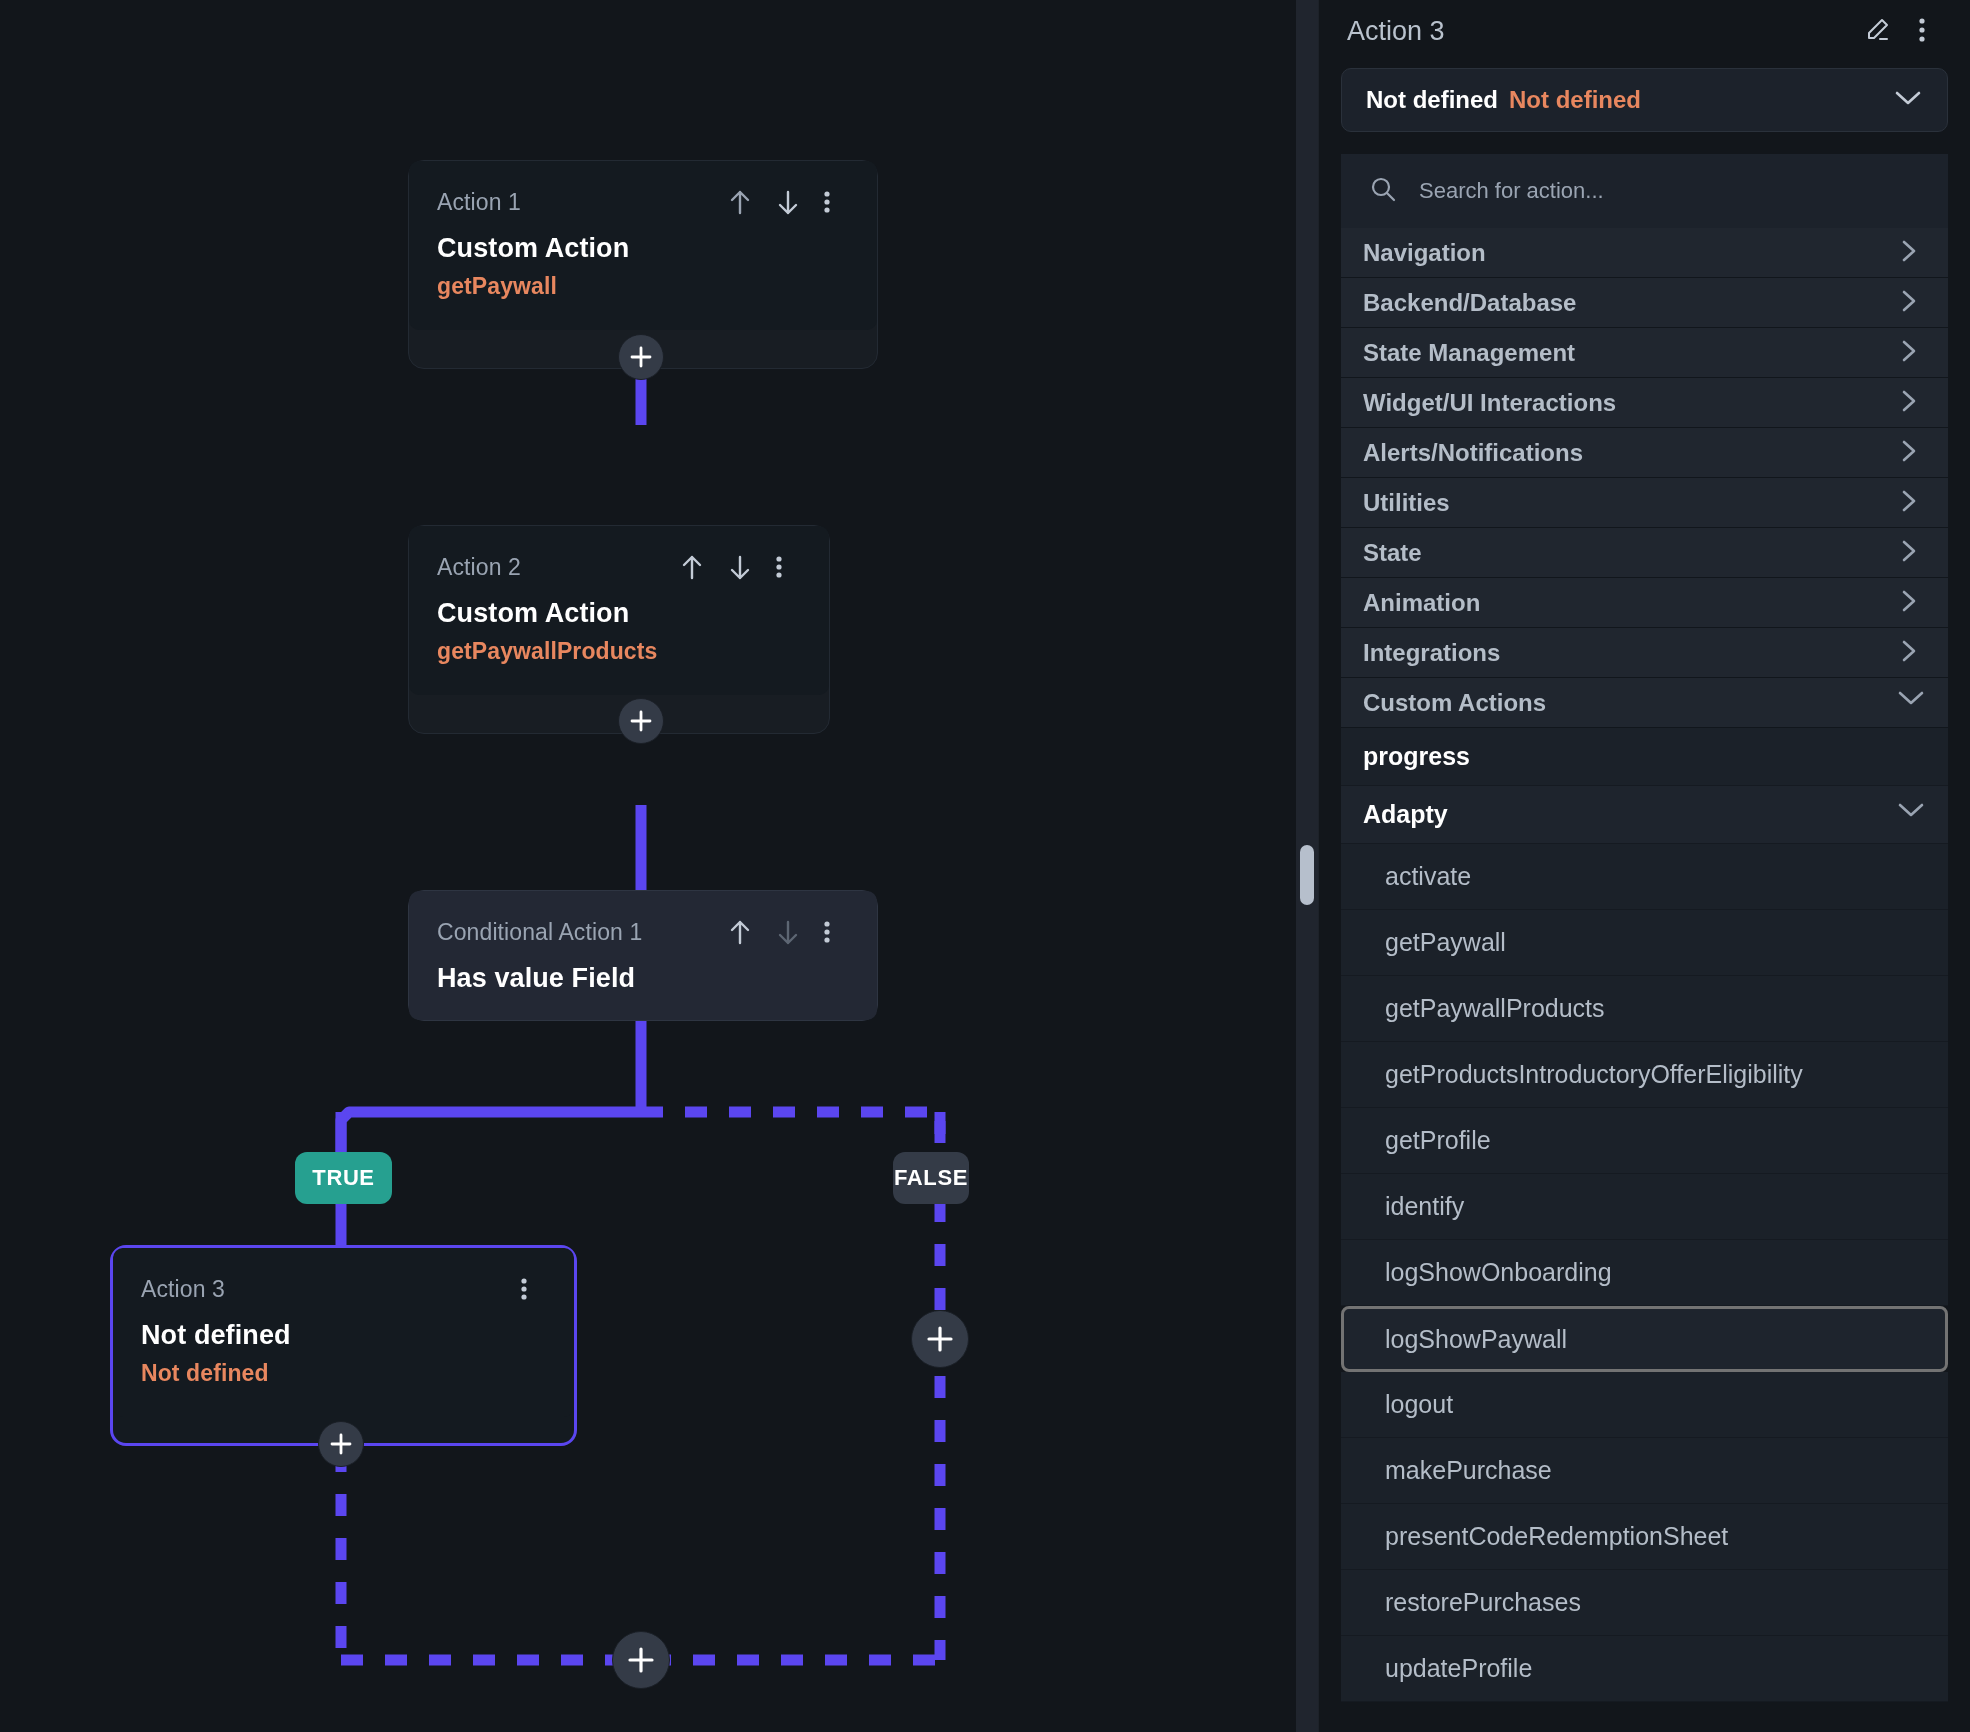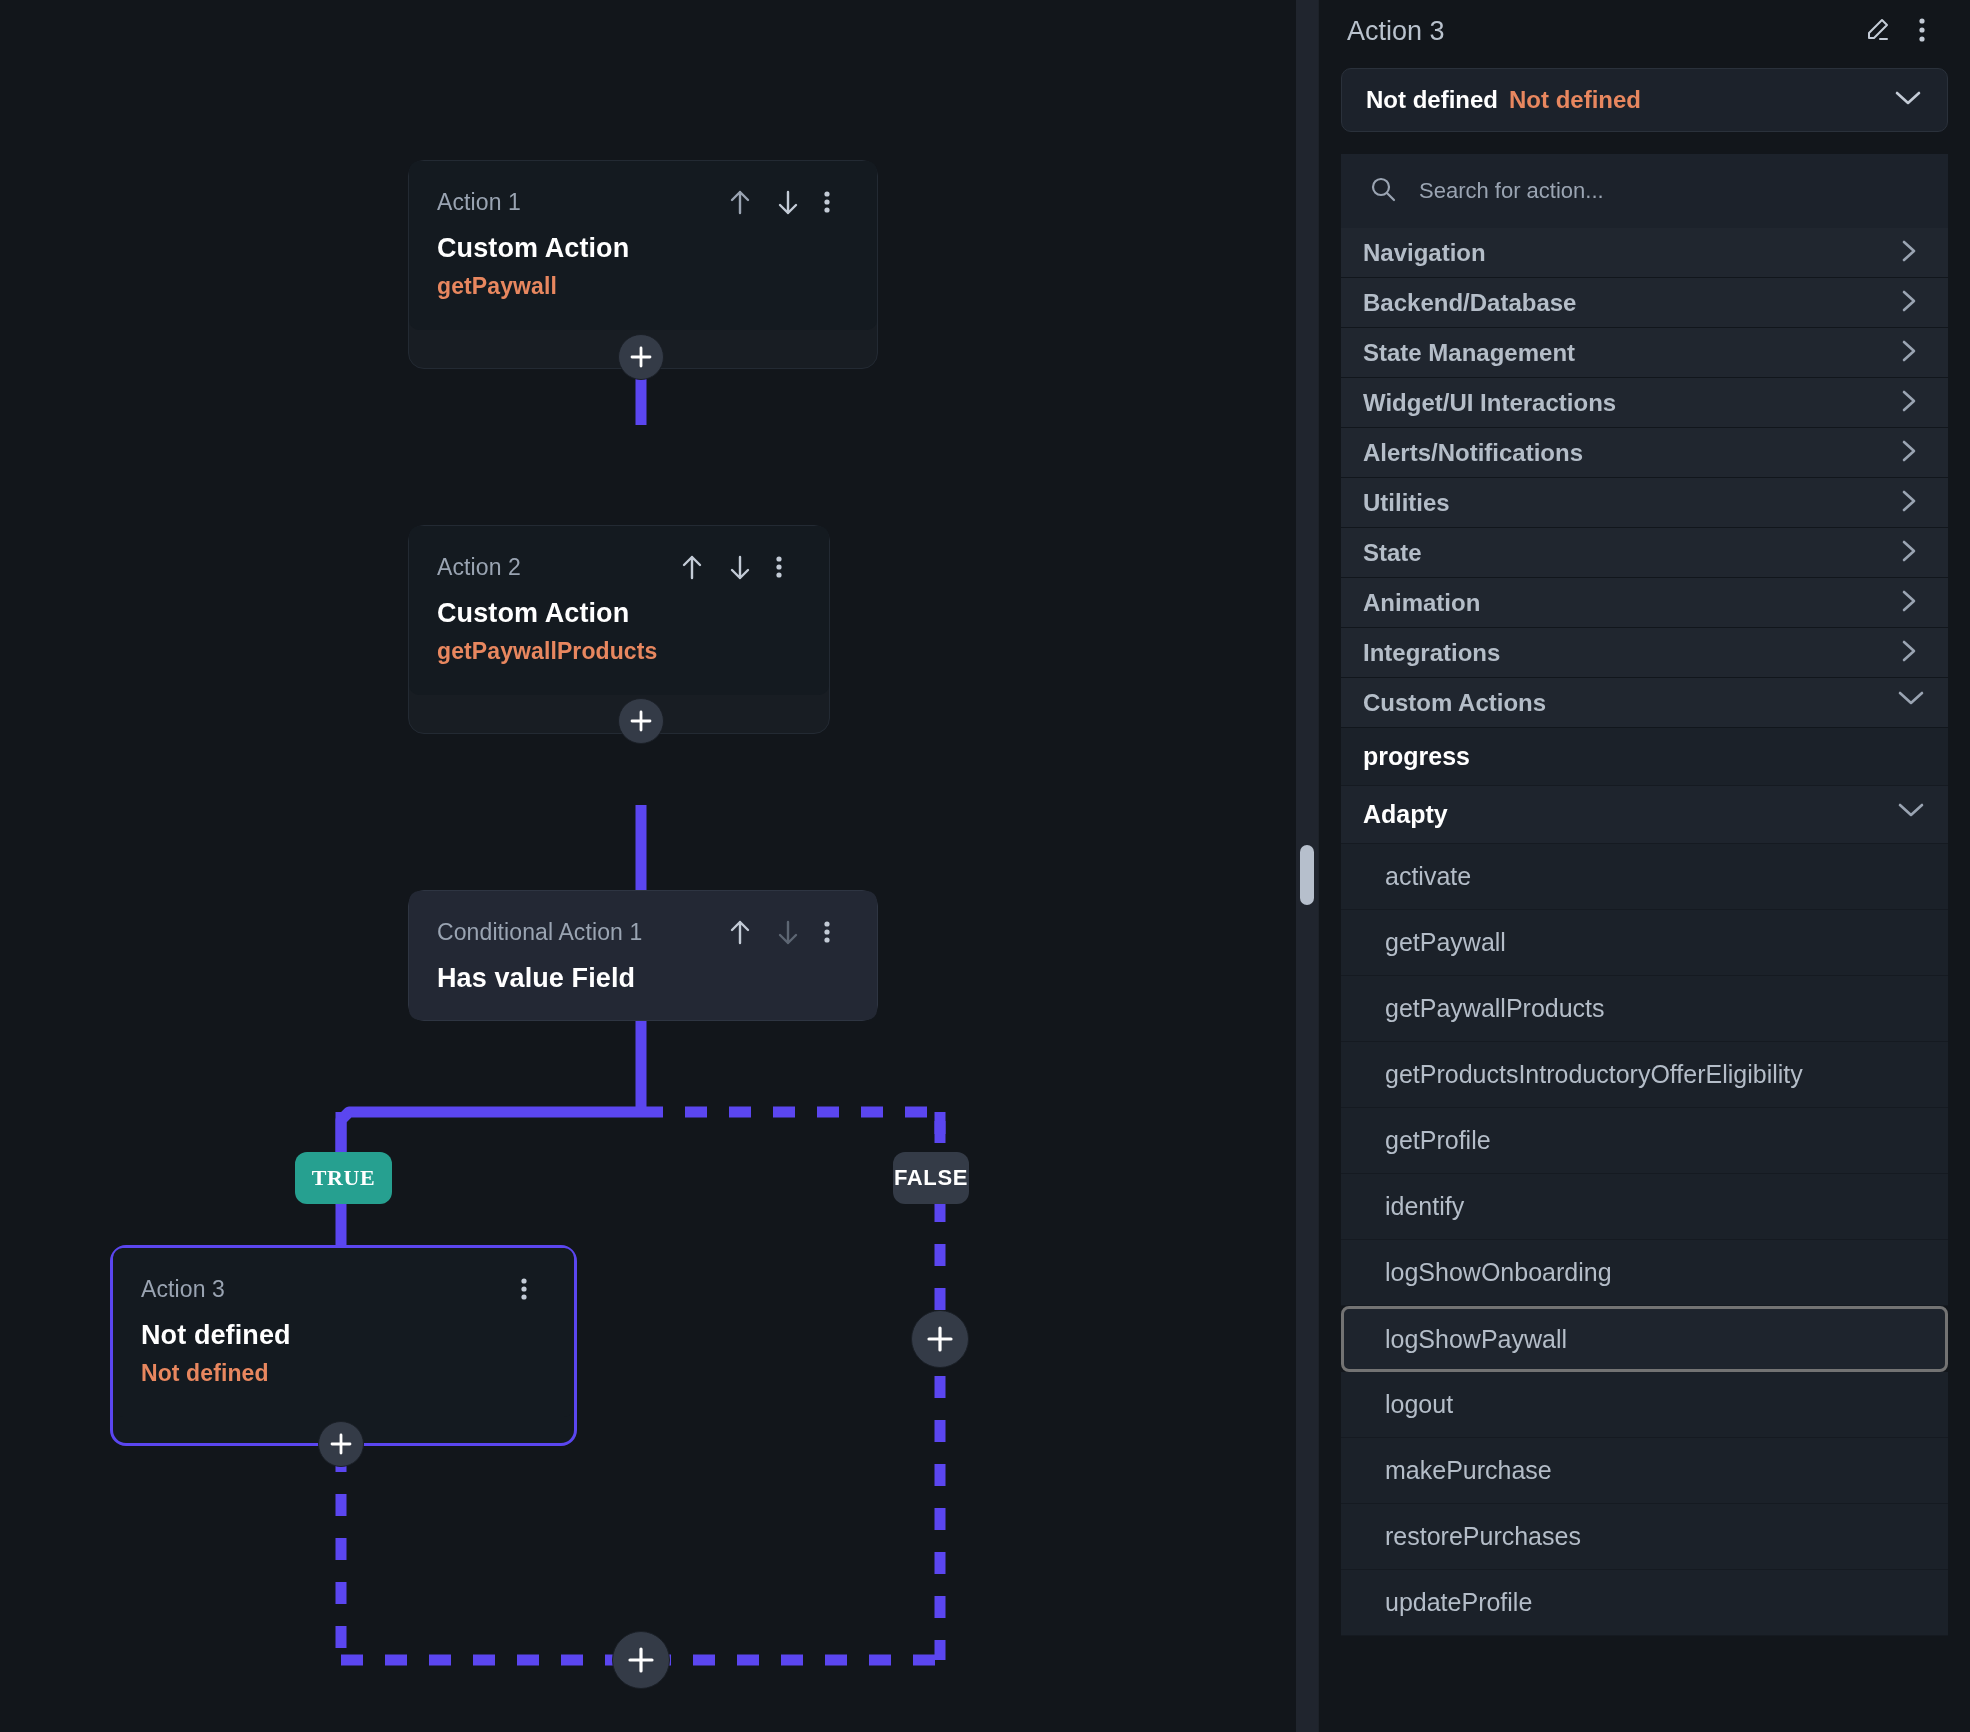--- a/index.html
+++ b/index.html
@@ -294,21 +294,21 @@
                   <circle cx="4" cy="15" r="2.6" fill="#c3cbd6"></circle>
                   <circle cx="4" cy="23" r="2.6" fill="#c3cbd6"></circle>
                 </svg>
             </span>
           </div>
         </div>
         <div class="card-title">Has value Field</div>
       </div>
     </div>
 
-    <div class="pill t" style="left:295px; top:1152px; width:97px;font-family:Liberation Serif, serif;">TRUE</div>
+    <div class="pill t" style="left:295px; top:1152px; width:97px;">TRUE</div>
     <div class="pill f" style="left:893px; top:1152px; width:76px;">FALSE</div>
 
     <div class="card sel" style="left:110px; top:1245px; width:467px;">
       <div class="card-inner">
         <div class="card-head">
           <div class="card-label">Action 3</div>
           <div class="card-icons">
             <span class="icn">
               <svg width="8" height="30" viewBox="0 0 8 30">
                   <circle cx="4" cy="7" r="2.6" fill="#c3cbd6"></circle>
@@ -505,20 +505,23 @@
           <div class="fn active">
             <span class="f-lbl">logShowPaywall</span>
           </div>
           <div class="fn">
             <span class="f-lbl">logout</span>
           </div>
           <div class="fn">
             <span class="f-lbl">makePurchase</span>
           </div>
           <div class="fn">
+            <span class="f-lbl">presentCodeRedemptionSheet</span>
+          </div>
+          <div class="fn">
             <span class="f-lbl">restorePurchases</span>
           </div>
           <div class="fn">
             <span class="f-lbl">updateProfile</span>
           </div>
         </div>
     </div>
   </div>
 </div>
 

